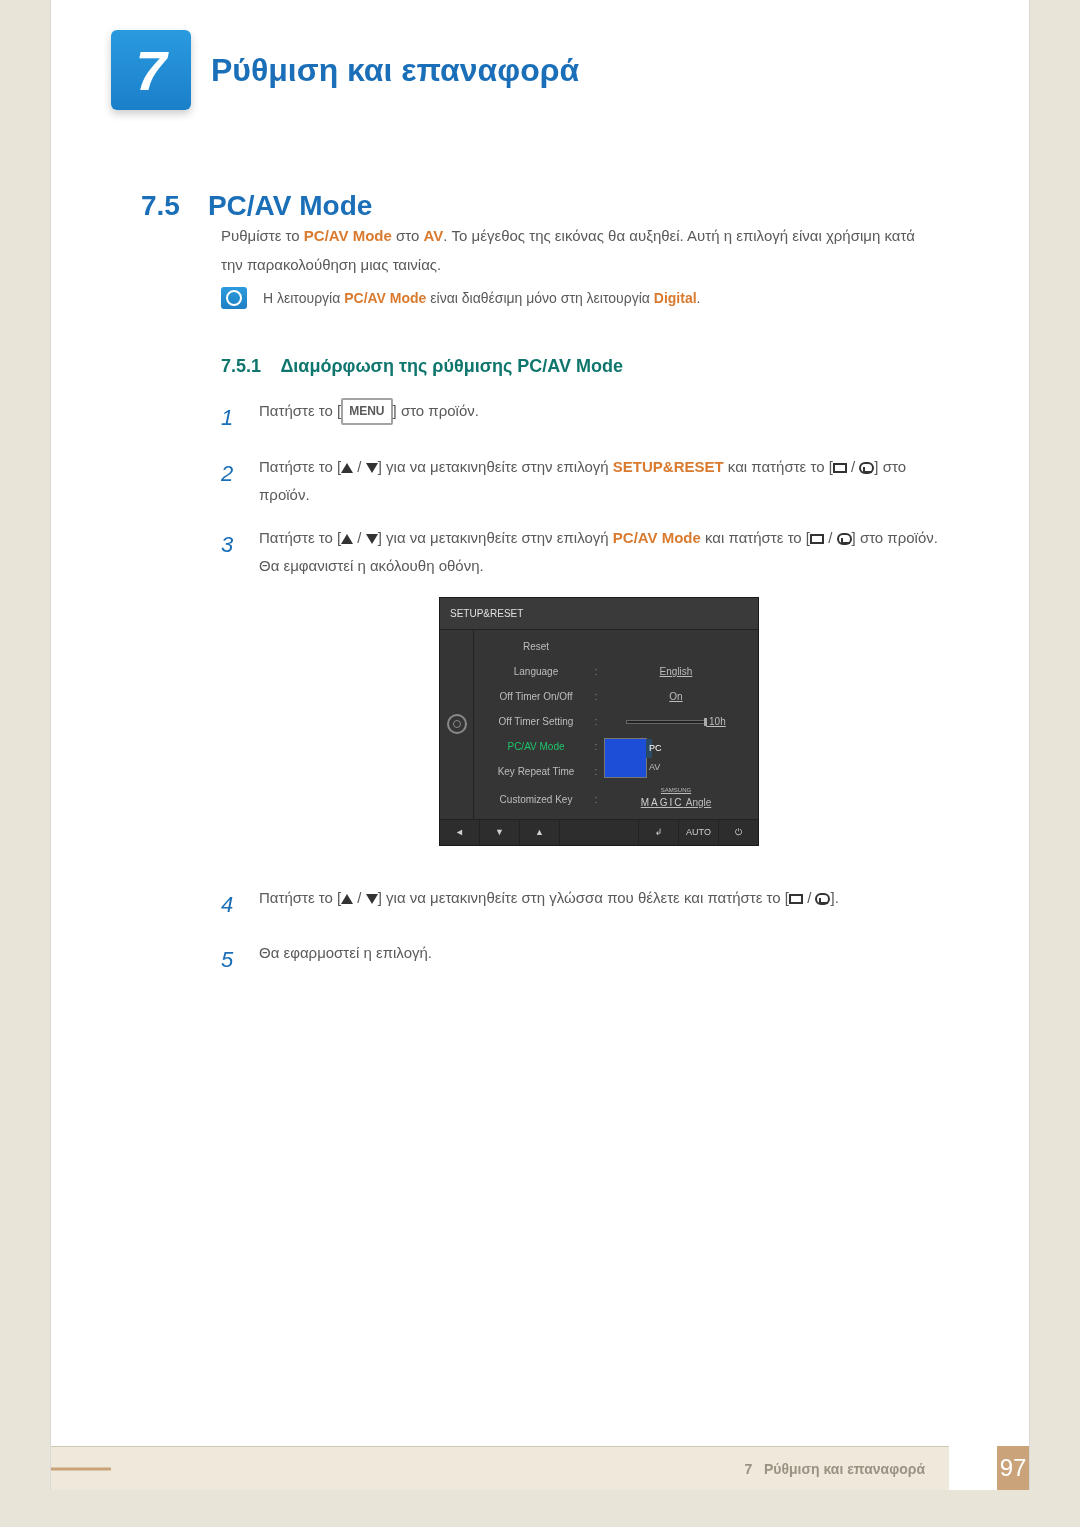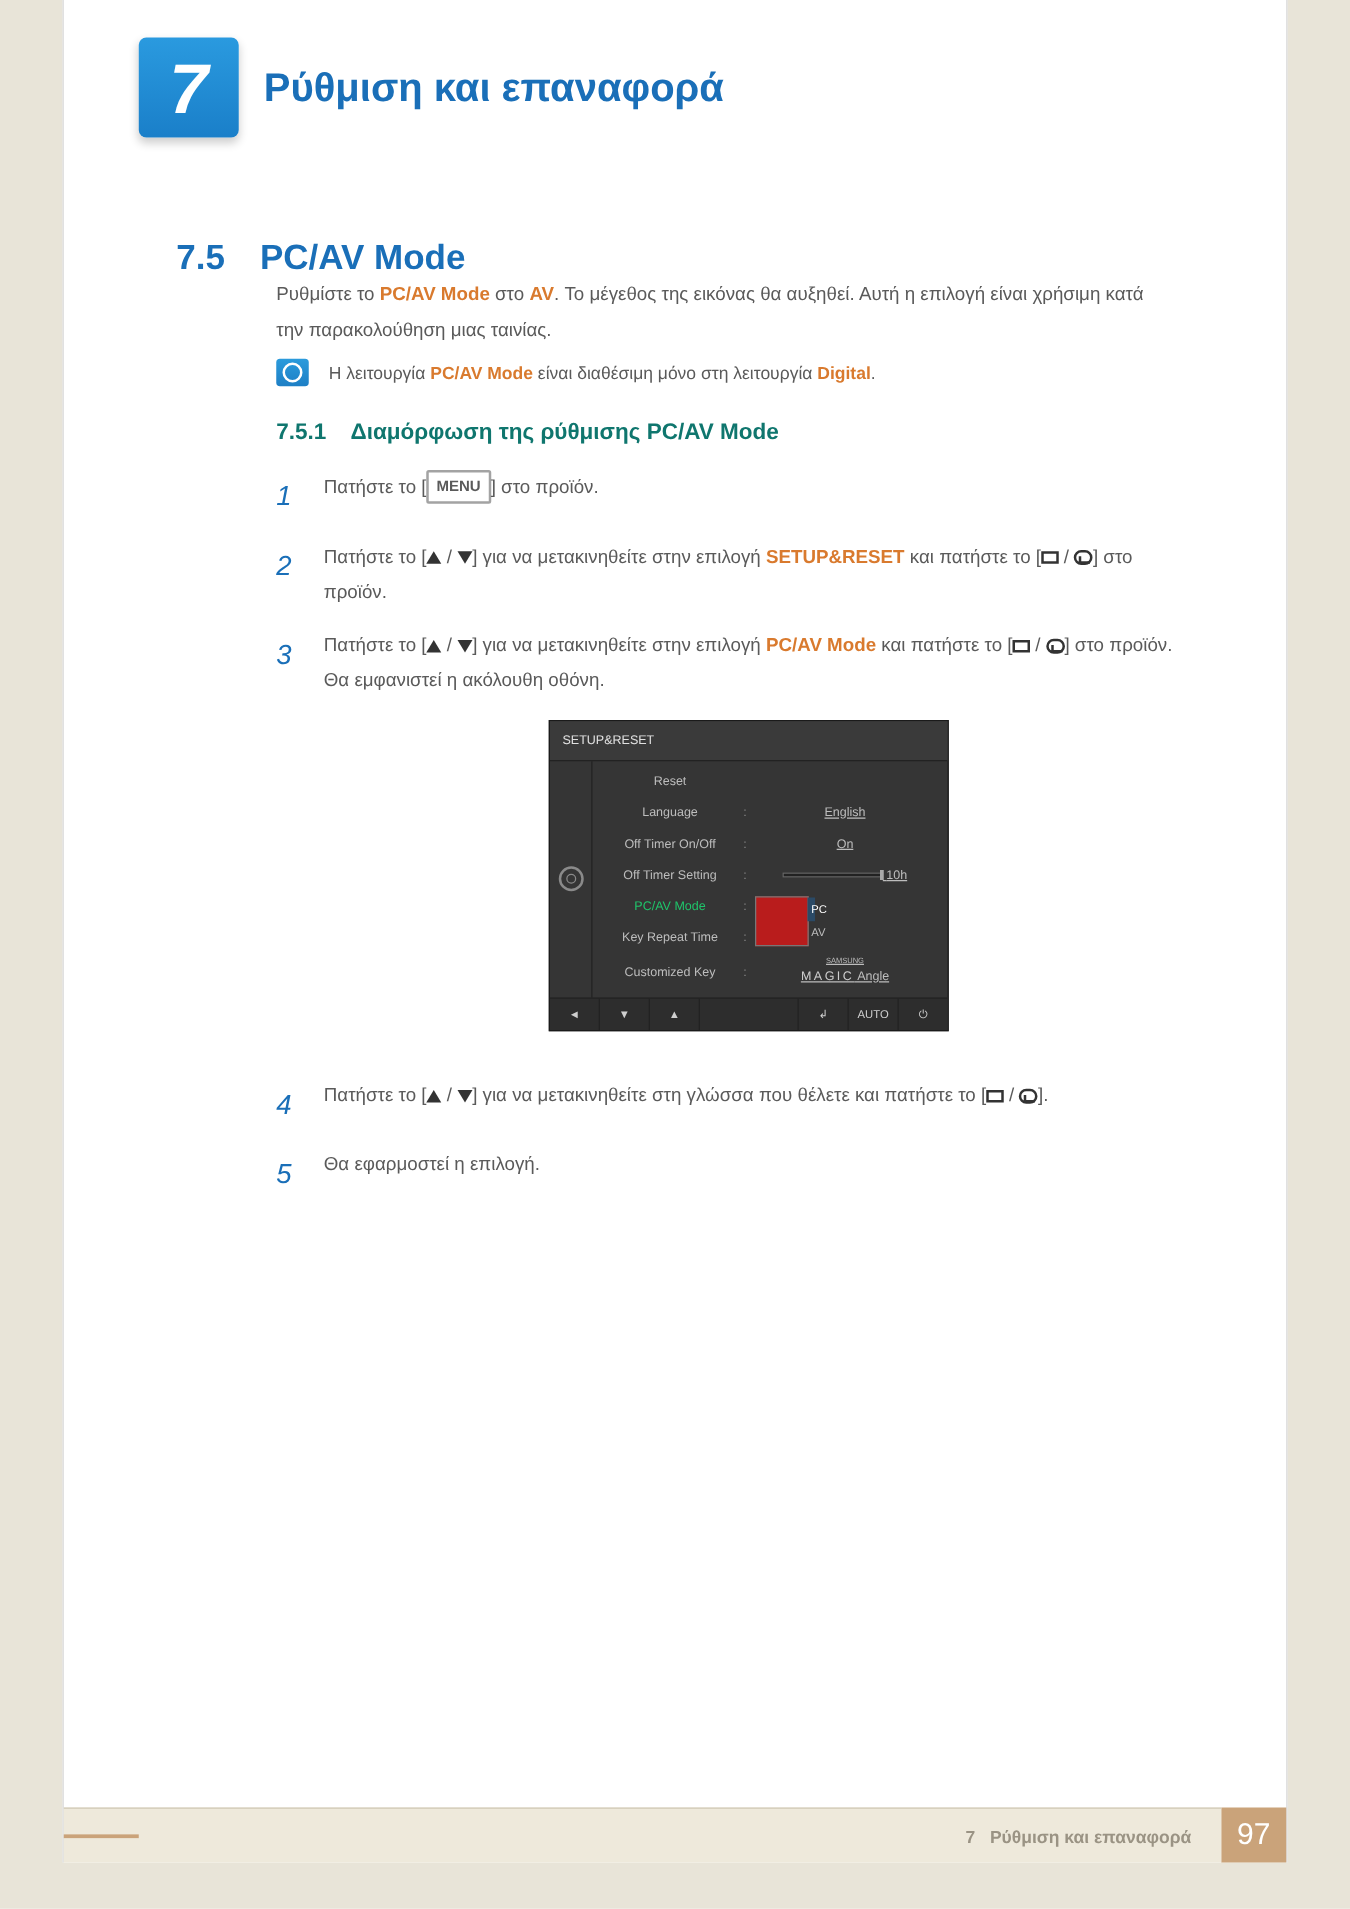--- a/index.html
+++ b/index.html
@@ -64,21 +64,21 @@
     font-size: 15px;
     line-height: 1.9;
     color: #5a5a5a;
   }
   .highlight { color: #d97a2e; font-weight: bold; }
   
   .note-row {
     display: flex;
     gap: 16px;
     align-items: flex-start;
-    margin: 8px 0 24px 0;
+    margin: 8px 0 45px 0;
   }
   .note-icon {
     width: 26px;
     height: 22px;
     background: linear-gradient(180deg,#2b9bdc,#1e7fc5);
     border-radius: 3px;
     position: relative;
     flex: 0 0 26px;
   }
   .note-icon::after {
@@ -173,21 +173,21 @@
   .osd-rows { flex:1; padding: 4px 0; }
   .osd-row {
     display:flex; padding: 3px 10px; gap: 4px; align-items:center;text-align:center;
   }
   .osd-label { flex: 0 0 104px; }
   .osd-colon { flex: 0 0 8px; color:#888; }
   .osd-val { flex:1; position:relative;text-decoration:underline; }
   .osd-row.active .osd-label { color: #1fc46a; }
   .osd-dropdown {
     position: absolute; left: 0; top: -2px;
-    background: #b91c1c; border:1px solid #777; width: 32px; font-size:9px;padding-left:41px;
+    background: #1d4ed8; border:1px solid #777; width: 32px; font-size:9px;padding-left:41px;
   }
   .osd-dropdown div { padding: 1px 3px; }
   .osd-dropdown .sel { background:#2b4a66; color:#fff; }
   .osd-slider {
     display:inline-block; width: 80px; height:4px; background:#222; border:1px solid #666;
     position:relative; vertical-align:middle;
   }
   .osd-slider::after{
     content:""; position:absolute; right:-2px; top:-3px; width:3px; height:8px; background:#aaa;
   }
@@ -216,26 +216,27 @@
     padding-right: 24px;
     color: #9a9384;
     font-size: 14px;
     font-weight: bold;
     position:relative;
   }
   .footer-bar::before{
     content:""; position:absolute; left:0; top:50%; width:60px; height:3px; background:#caa37a; transform:translateY(-50%);
   }
   .footer-pagenum {
-    width: 52px;
+    width: 32px;
     background: #caa37a;
     color: #fff;
     font-size: 24px;
     display:flex; align-items:center; justify-content:center;
     font-weight: 500;
+    margin-left: 48px;
   }
   .magic-word { letter-spacing: 2px; color:#cfcfcf; }
 </style>
 </head>
 <body>
 
 <div class="page">
 
   <div class="header">
     <div class="chapter-badge">

